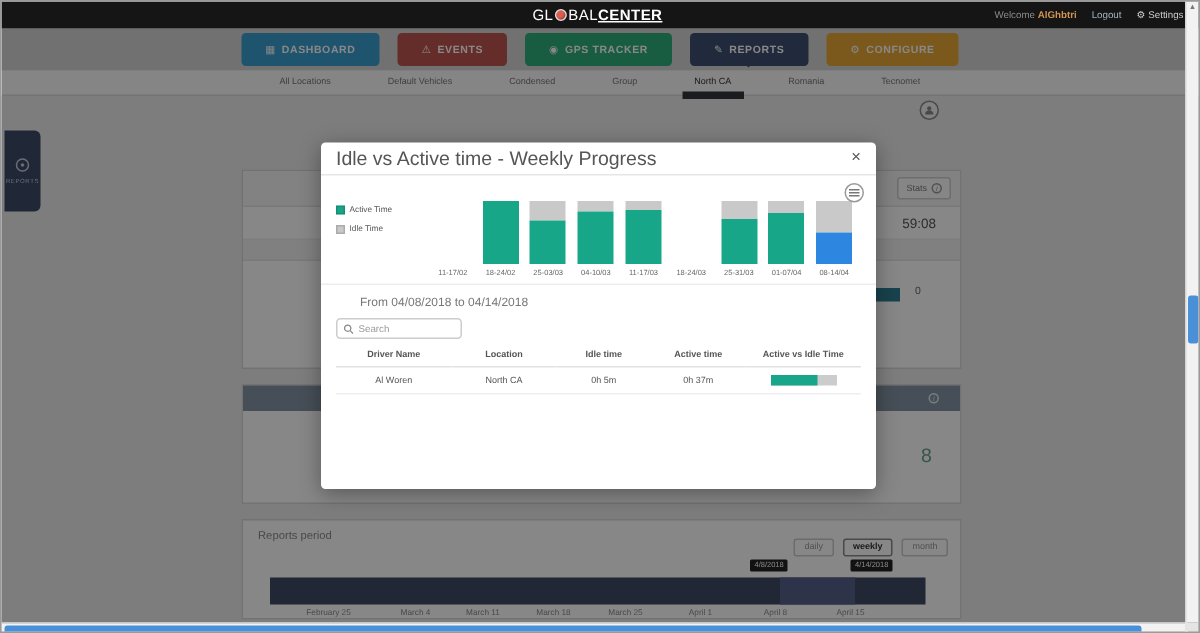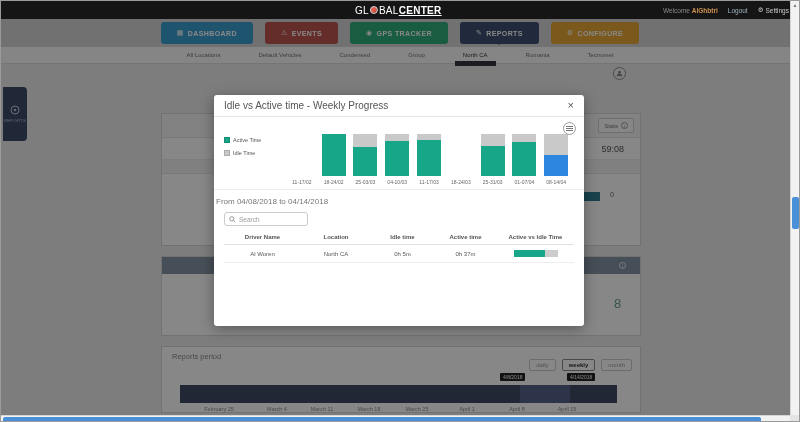--- a/index.html
+++ b/index.html
@@ -81,37 +81,37 @@
   .vscroll { position:absolute; right:0; top:0; width:9px; height:414px; background:#f2f2f2; border-left:1px solid #d5d5d5; z-index:6; }
   .vscroll .arr { display:block; text-align:center; font-size:5px; color:#777; line-height:8px; cursor:pointer; }
   .vthumb { position:absolute; left:1px; top:196px; width:7px; height:32px; background:#4a90d9; border-radius:2px; cursor:grab; }
   .hscroll { position:absolute; left:0; top:414px; width:791px; height:8px; background:#f2f2f2; border-top:1px solid #d5d5d5; z-index:6; }
   .hthumb { position:absolute; left:2px; top:1px; width:758px; height:6px; background:#4a90d9; border-radius:2px; cursor:grab; }
   .corner { position:absolute; right:0; top:414px; width:9px; height:8px; background:#e4e4e4; z-index:6; }
 
   
   .modal { position:absolute; left:213px; top:94px; width:370px; height:231px; background:#fff; border-radius:3px; box-shadow:0 3px 14px rgba(0,0,0,.35); z-index:10; }
   .m-head { height:22px; border-bottom:1px solid #e6e6e6; display:flex; align-items:center; justify-content:space-between; padding:0 10px; }
-  .m-title { font-size:10px; color:#555;text-align:center; }
+  .m-title { font-size:13px; color:#555;text-align:center; }
   .m-close { font-size:11px; color:#555; cursor:pointer; line-height:1; }
   .m-export { position:absolute; top:27px; right:8px; width:13px; height:13px; border:1px solid #999; border-radius:50%; display:flex; flex-direction:column; align-items:center; justify-content:center; gap:1px; cursor:pointer; background:#fff; }
   .m-export i { display:block; width:7px; height:1px; background:#777; }
 
   .m-chart { display:flex; padding:10px 12px 0 10px; height:68px; }
   .m-legend { width:62px; padding-top:10px; }
   .legend-item { display:flex; align-items:center; gap:3px; margin-bottom:7px; }
   .legend-swatch { width:6px; height:6px; border:1px solid rgba(0,0,0,.15); }
   .legend-label { font-size:5.5px; color:#555; }
   .m-cols { flex:1; display:flex; align-items:flex-end; }
   .m-cols .col { flex:1; display:flex; flex-direction:column; align-items:center; justify-content:flex-end; height:58px; cursor:pointer; }
   .m-cols .stack { width:24px; height:42px; display:flex; flex-direction:column; justify-content:flex-end; }
   .m-cols .seg { width:100%; }
   .m-cols .xlab { margin-top:3px; font-size:5px; color:#666; white-space:nowrap; }
 
-  .m-range { border-top:1px solid #ededed; margin-top:4px; padding:7px 10px 4px 2px; font-size:8px; color:#777; }
+  .m-range { border-top:1px solid #ededed; margin-top:4px; padding:7px 10px 4px 26px; font-size:8px; color:#777; }
   .m-search { margin:2px 10px 4px 10px; width:84px; height:14px; border:1px solid #ccc; border-radius:3px; display:flex; align-items:center; gap:3px; padding:0 4px; background:#fff; }
   .m-search input { border:none; outline:none; width:60px; font-size:6.5px; color:#555; font-family:inherit; }
   .m-search input::placeholder { color:#9a9a9a; }
 
   .m-table { width:350px; margin:0 10px; border-collapse:collapse; }
   .m-table th { font-size:6px; color:#555; font-weight:700; padding:4px 2px; border-bottom:1px solid #e2e2e2; text-align:center; }
   .m-table td { font-size:6px; color:#555; padding:5px 2px; border-bottom:1px solid #eee; text-align:center; background:#fff; }
   .idle-val { color:#dc9e67; }
   .active-val { color:#16a085; }
   .ratio-track { width:44px; height:7px; background:#cccccc; margin:0 auto; position:relative; }

